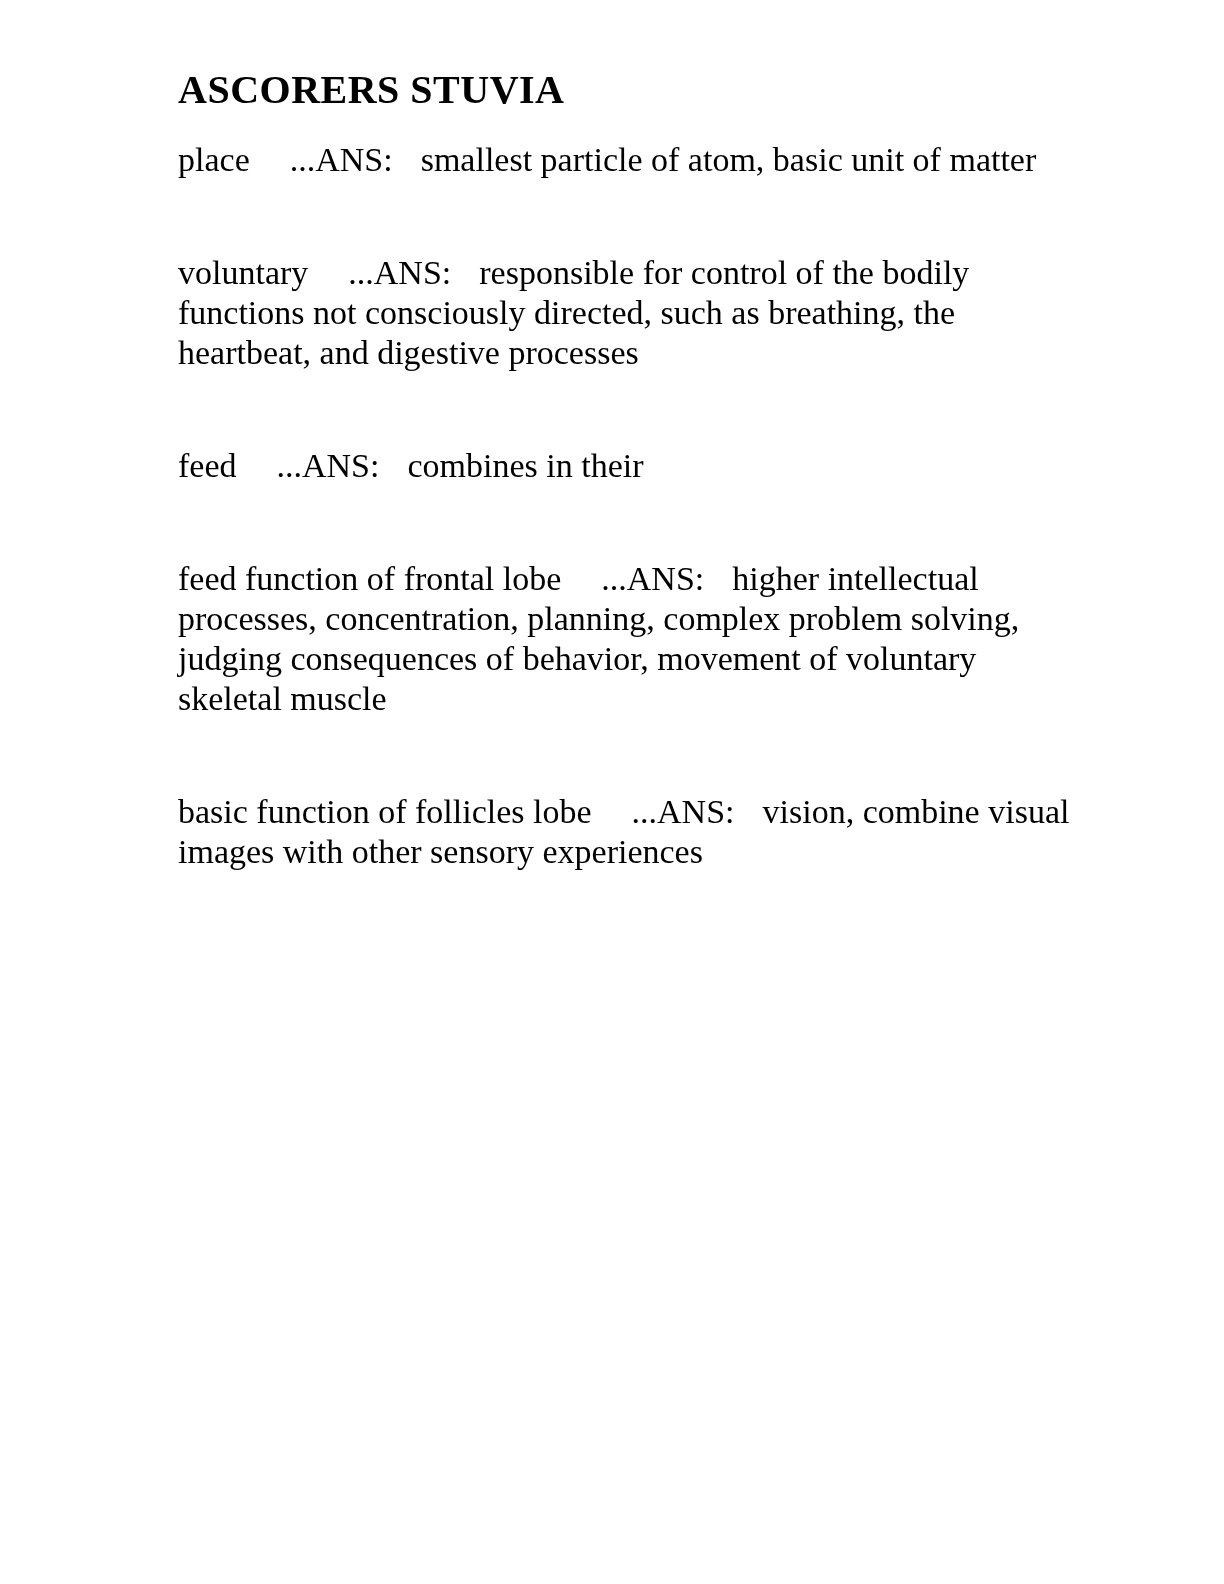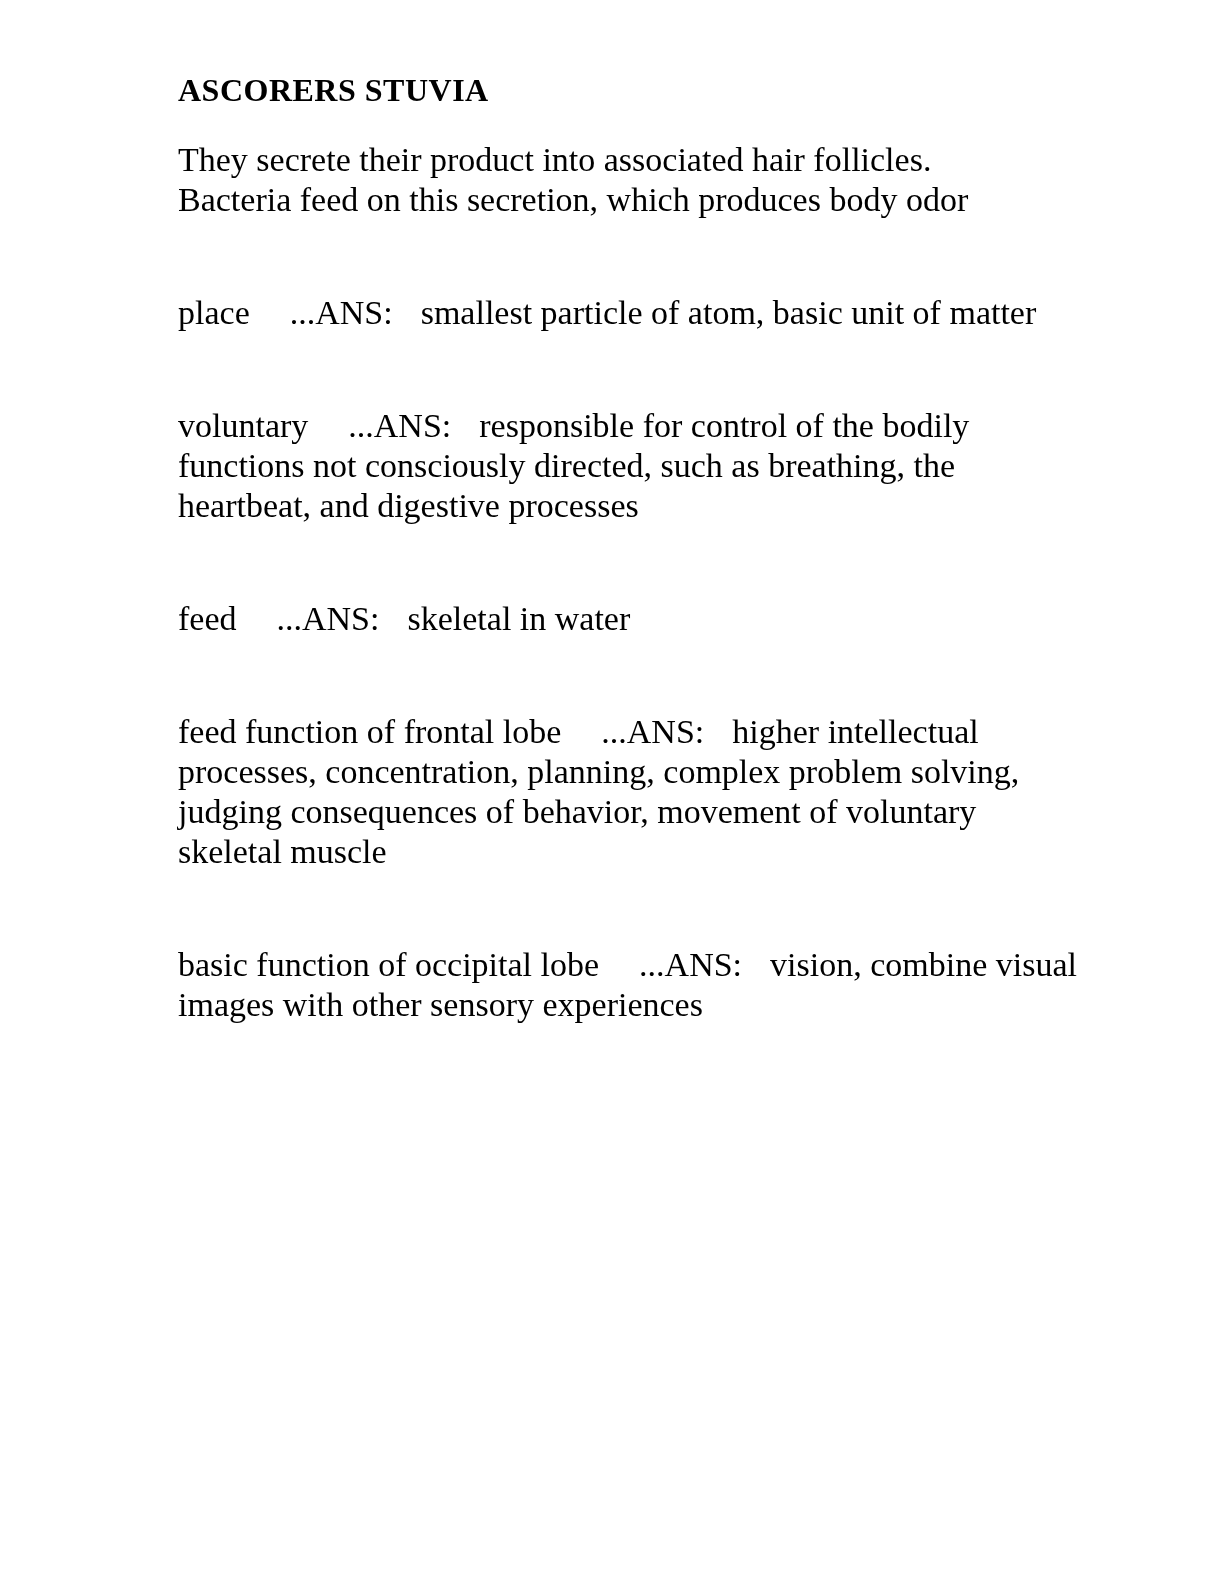--- a/index.html
+++ b/index.html
@@ -19,21 +19,21 @@
   .content {
     position: absolute;
     left: 178px;
     top: 0;
     width: 990px;
     padding-top: 70px;
     font-size: 34px;
     line-height: 40px;
   }
   .doc-title {
-    font-size: 32px;
+    font-size: 40px;
     line-height: 40px;
     font-weight: bold;
     margin: 0 0 30px 0;
     letter-spacing: 0.5px;
   }
   .block {
     margin: 0 0 73px 0;
   }
   .pre {
     white-space: pre-wrap;
@@ -46,35 +46,33 @@
   }
 </style>
 </head>
 <body>
 
 <div class="page">
   <div class="content">
 
     <h1 class="doc-title">ASCORERS STUVIA</h1>
 
-    <p class="block pre">They secrete their product into associated hair follicles.
-Bacteria feed on this secretion, which produces body odor</p>
 
 
 
     <p class="block"><span class="term">place</span><span class="ans-label">...ANS:</span><span class="answer pre">smallest particle of atom, basic unit of matter</span></p>
 
     <p class="block"><span class="term">voluntary</span><span class="ans-label">...ANS:</span><span class="answer pre">responsible for control of the bodily
 functions not consciously directed, such as breathing, the
 heartbeat, and digestive processes</span></p>
 
-    <p class="block"><span class="term">feed</span><span class="ans-label">...ANS:</span><span class="answer pre">skeletal in water</span></p>
+    <p class="block"><span class="term">feed</span><span class="ans-label">...ANS:</span><span class="answer pre">combines in their</span></p>
 
     <p class="block"><span class="term">feed function of frontal lobe</span><span class="ans-label">...ANS:</span><span class="answer pre">higher intellectual
 processes, concentration, planning, complex problem solving,
 judging consequences of behavior, movement of voluntary
 skeletal muscle</span></p>
 
-    <p class="block"><span class="term">basic function of occipital lobe</span><span class="ans-label">...ANS:</span><span class="answer pre">vision, combine visual
+    <p class="block"><span class="term">basic function of follicles lobe</span><span class="ans-label">...ANS:</span><span class="answer pre">vision, combine visual
 images with other sensory experiences</span></p>
 
   </div>
 </div>
 
 </body></html>

